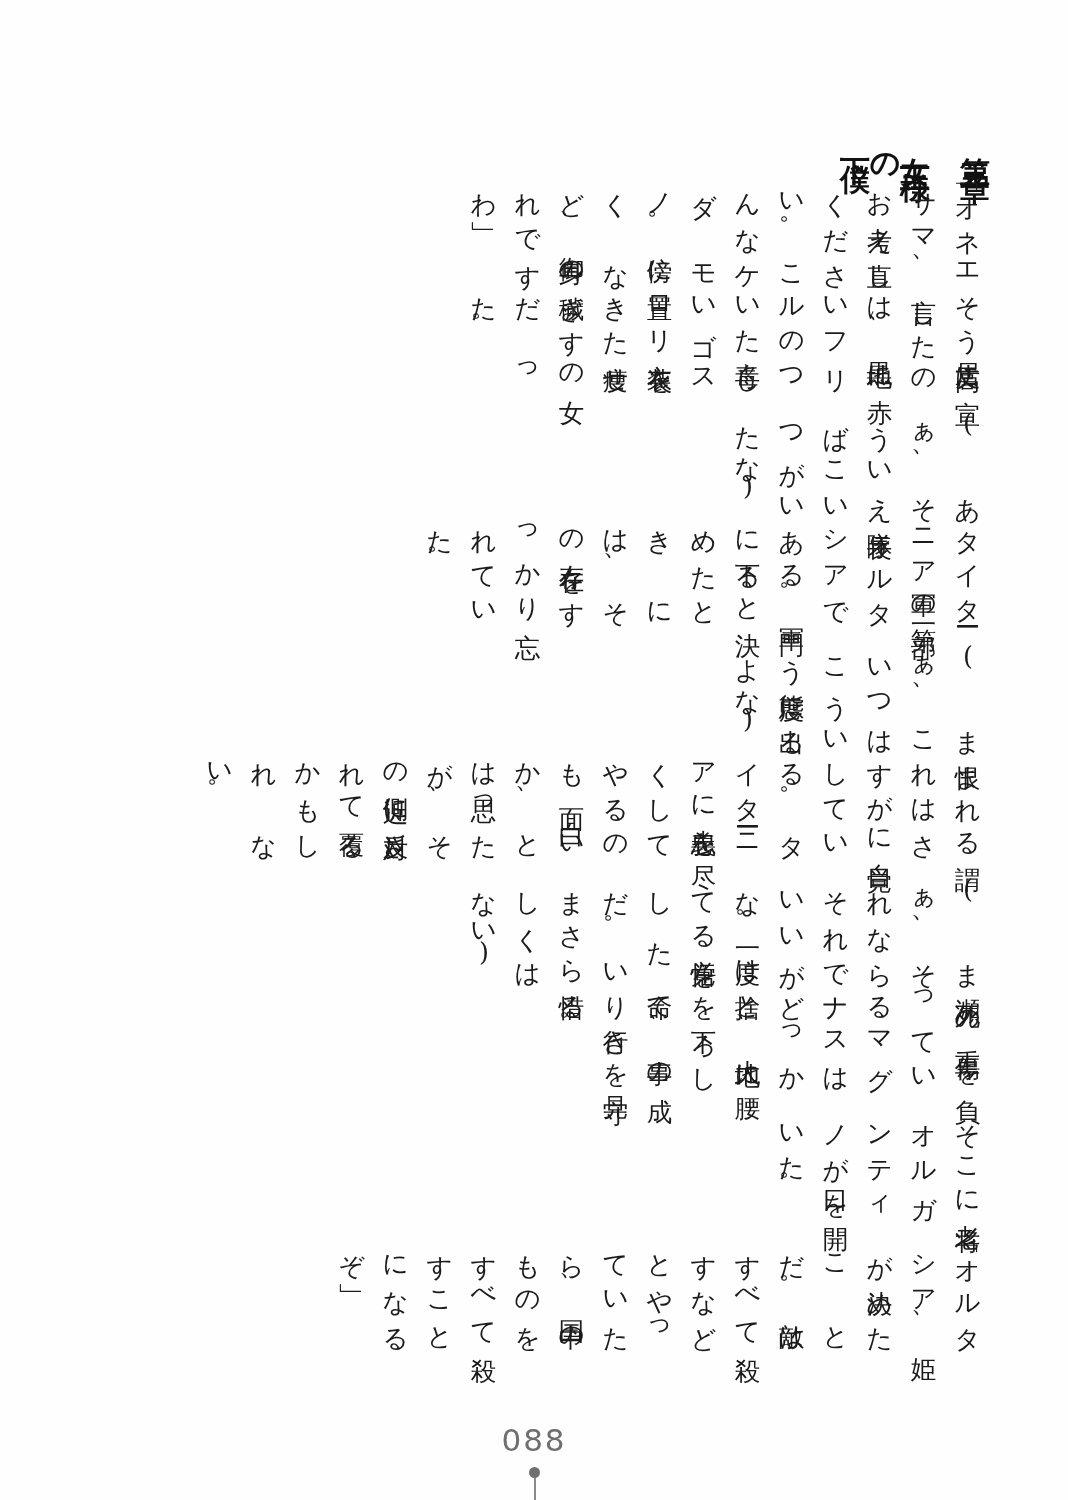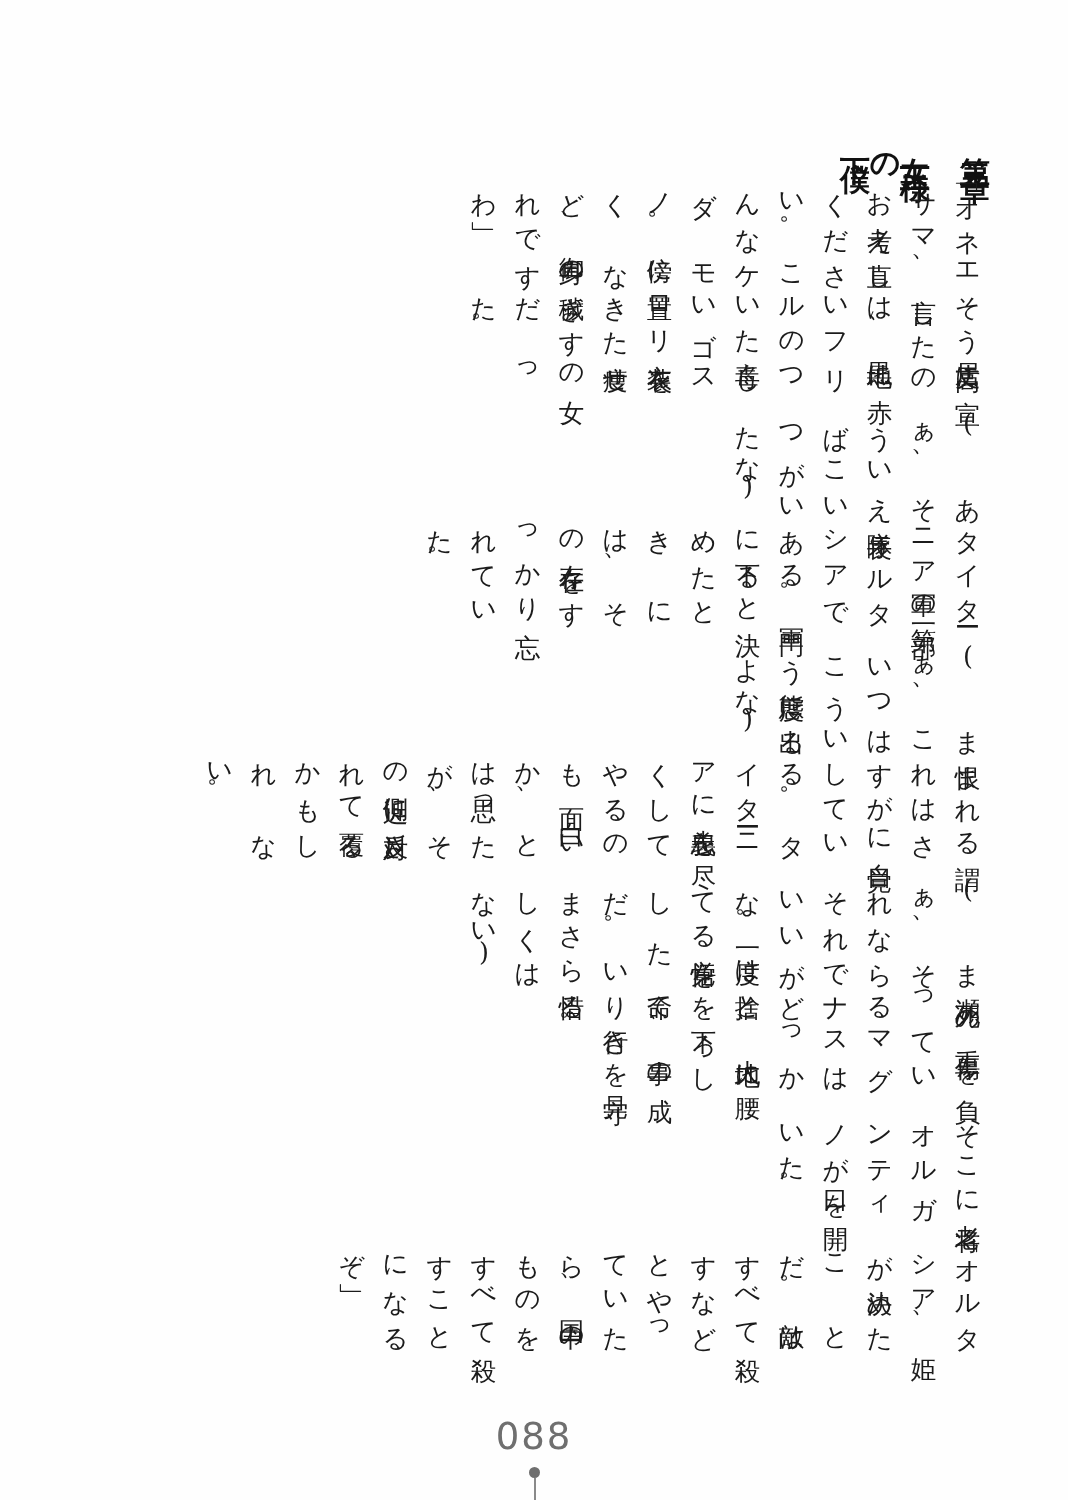--- a/index.html
+++ b/index.html
@@ -73,21 +73,21 @@
   }
 
   
   #folio {
     position: absolute;
     left: 0;
     right: 0;
     bottom: 42px;
     text-align: center;
     font-family: "DejaVu Sans", sans-serif;
-    font-size: 37px;
+    font-size: 31px;
     letter-spacing: 2px;
     color: #6f6f6f;
   }
   #folio-dot {
     position: absolute;
     left: 50%;
     bottom: 22px;
     width: 11px;
     height: 11px;
     margin-left: -5px;

